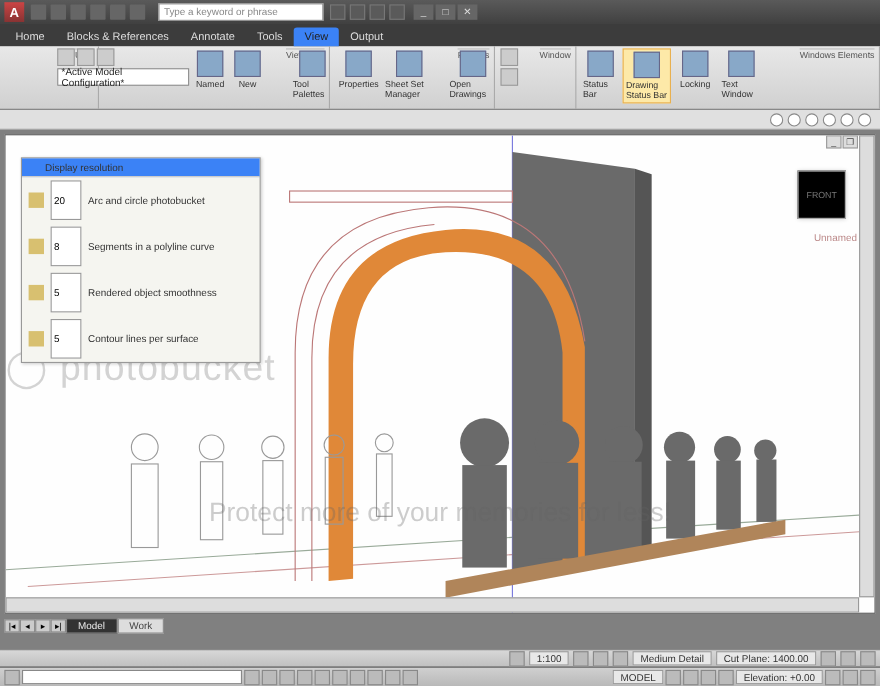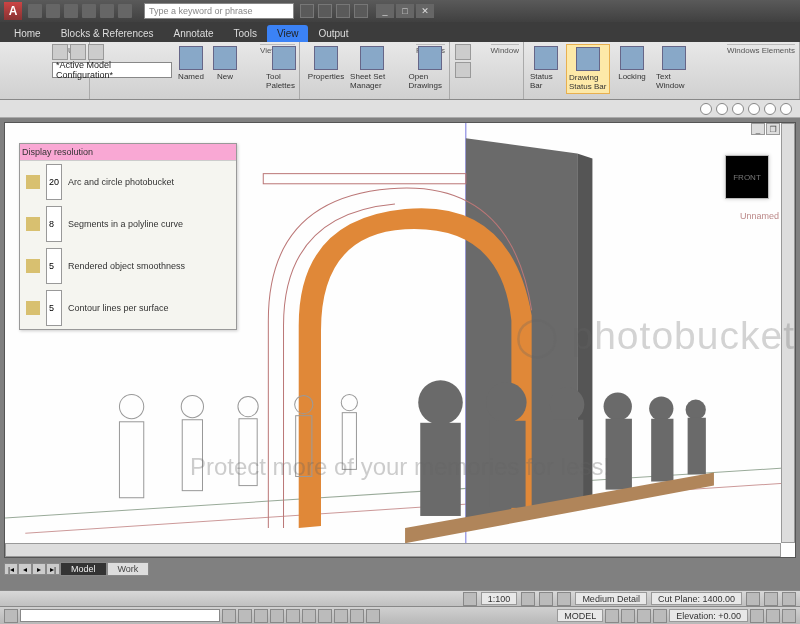--- a/index.html
+++ b/index.html
@@ -38,39 +38,39 @@
 
 .sub-bar { height: 18px; background: #e0e0e0; border-bottom: 1px solid #aaa; display: flex; align-items: center; justify-content: flex-end; padding-right: 8px; gap: 4px; }
 .sub-bar .sbtn2 { width: 12px; height: 12px; border: 1px solid #888; border-radius: 6px; background: #fff; }
 
 
 .vp-wrap { position: absolute; top: 118px; left: 0; right: 0; bottom: 34px; background: #808080; padding: 4px; }
 .viewport { width: 100%; height: calc(100% - 28px); background: #fefefe; position: relative; overflow: hidden; border: 1px solid #555; }
 
 
 .disp-dlg { position: absolute; top: 20px; left: 14px; width: 218px; background: #f5f5f0; border: 1px solid #999; font-size: 9px; color: #333; box-shadow: 1px 1px 3px rgba(0,0,0,0.2); z-index: 5; }
-.disp-dlg .hdr { padding: 3px 2px; background: #f9a8d4; border-bottom: 1px solid #ccc; }
+.disp-dlg .hdr { padding: 3px 21px; background: #3b82f6; border-bottom: 1px solid #ccc; }
 .disp-row { display: flex; align-items: center; padding: 3px 6px; gap: 6px; }
 .disp-row .dico { width: 14px; height: 14px; background: #d8c070; }
-.disp-row input { width: 16px; height: 14px; border: 1px solid #999; font-size: 9px; padding: 17px 2px; }
+.disp-row input { width: 28px; height: 14px; border: 1px solid #999; font-size: 9px; padding: 17px 2px; }
 .disp-row .dlbl { flex: 1; }
 
 
 .viewcube { position: absolute; top: 32px; right: 26px; width: 44px; height: 44px; background: #000000; border: 1px solid #bbb; display: flex; align-items: center; justify-content: center; font-size: 8px; color: #777; box-shadow: 0 0 4px rgba(0,0,0,0.2); }
 .unnamed-lbl { position: absolute; top: 88px; right: 16px; font-size: 9px; color: #b88; }
 
 
 .doc-ctrls { position: absolute; top: 0; right: 0; display: flex; gap: 1px; }
 .doc-ctrls .dc { width: 14px; height: 12px; background: #ddd; border: 1px solid #999; font-size: 8px; display: flex; align-items: center; justify-content: center; color: #444; }
 
 
 .scene { position: absolute; inset: 0; }
 
 
-.wm-logo { position: absolute; top: 190px; left: 0; right: 0; text-align: right; font-size: 39px; color: rgba(100,100,100,0.28); font-family: Arial; letter-spacing: 1px; z-index: 3; }
+.wm-logo { position: absolute; top: 190px; left: 0; right: 0; text-align: left; font-size: 34px; color: rgba(100,100,100,0.28); font-family: Arial; letter-spacing: 1px; z-index: 3; }
 .wm-text { position: absolute; top: 330px; left: 0; right: 0; text-align: center; font-size: 24px; color: rgba(100,100,100,0.32); font-family: Arial; z-index: 3; }
 
 
 .btabs { position: absolute; bottom: 14px; left: 4px; height: 14px; display: flex; align-items: center; font-size: 9px; }
 .btabs .barrow { width: 14px; height: 12px; background: #ccc; border: 1px solid #888; display: flex; align-items: center; justify-content: center; font-size: 8px; }
 .btabs .btab { padding: 1px 10px; background: #333; color: #eee; border: 1px solid #888; }
 .btabs .btab.inact { background: #ddd; color: #444; }
 
 
 .hscroll { position: absolute; bottom: 0; left: 0; right: 14px; height: 14px; background: #ddd; border: 1px solid #999; }

